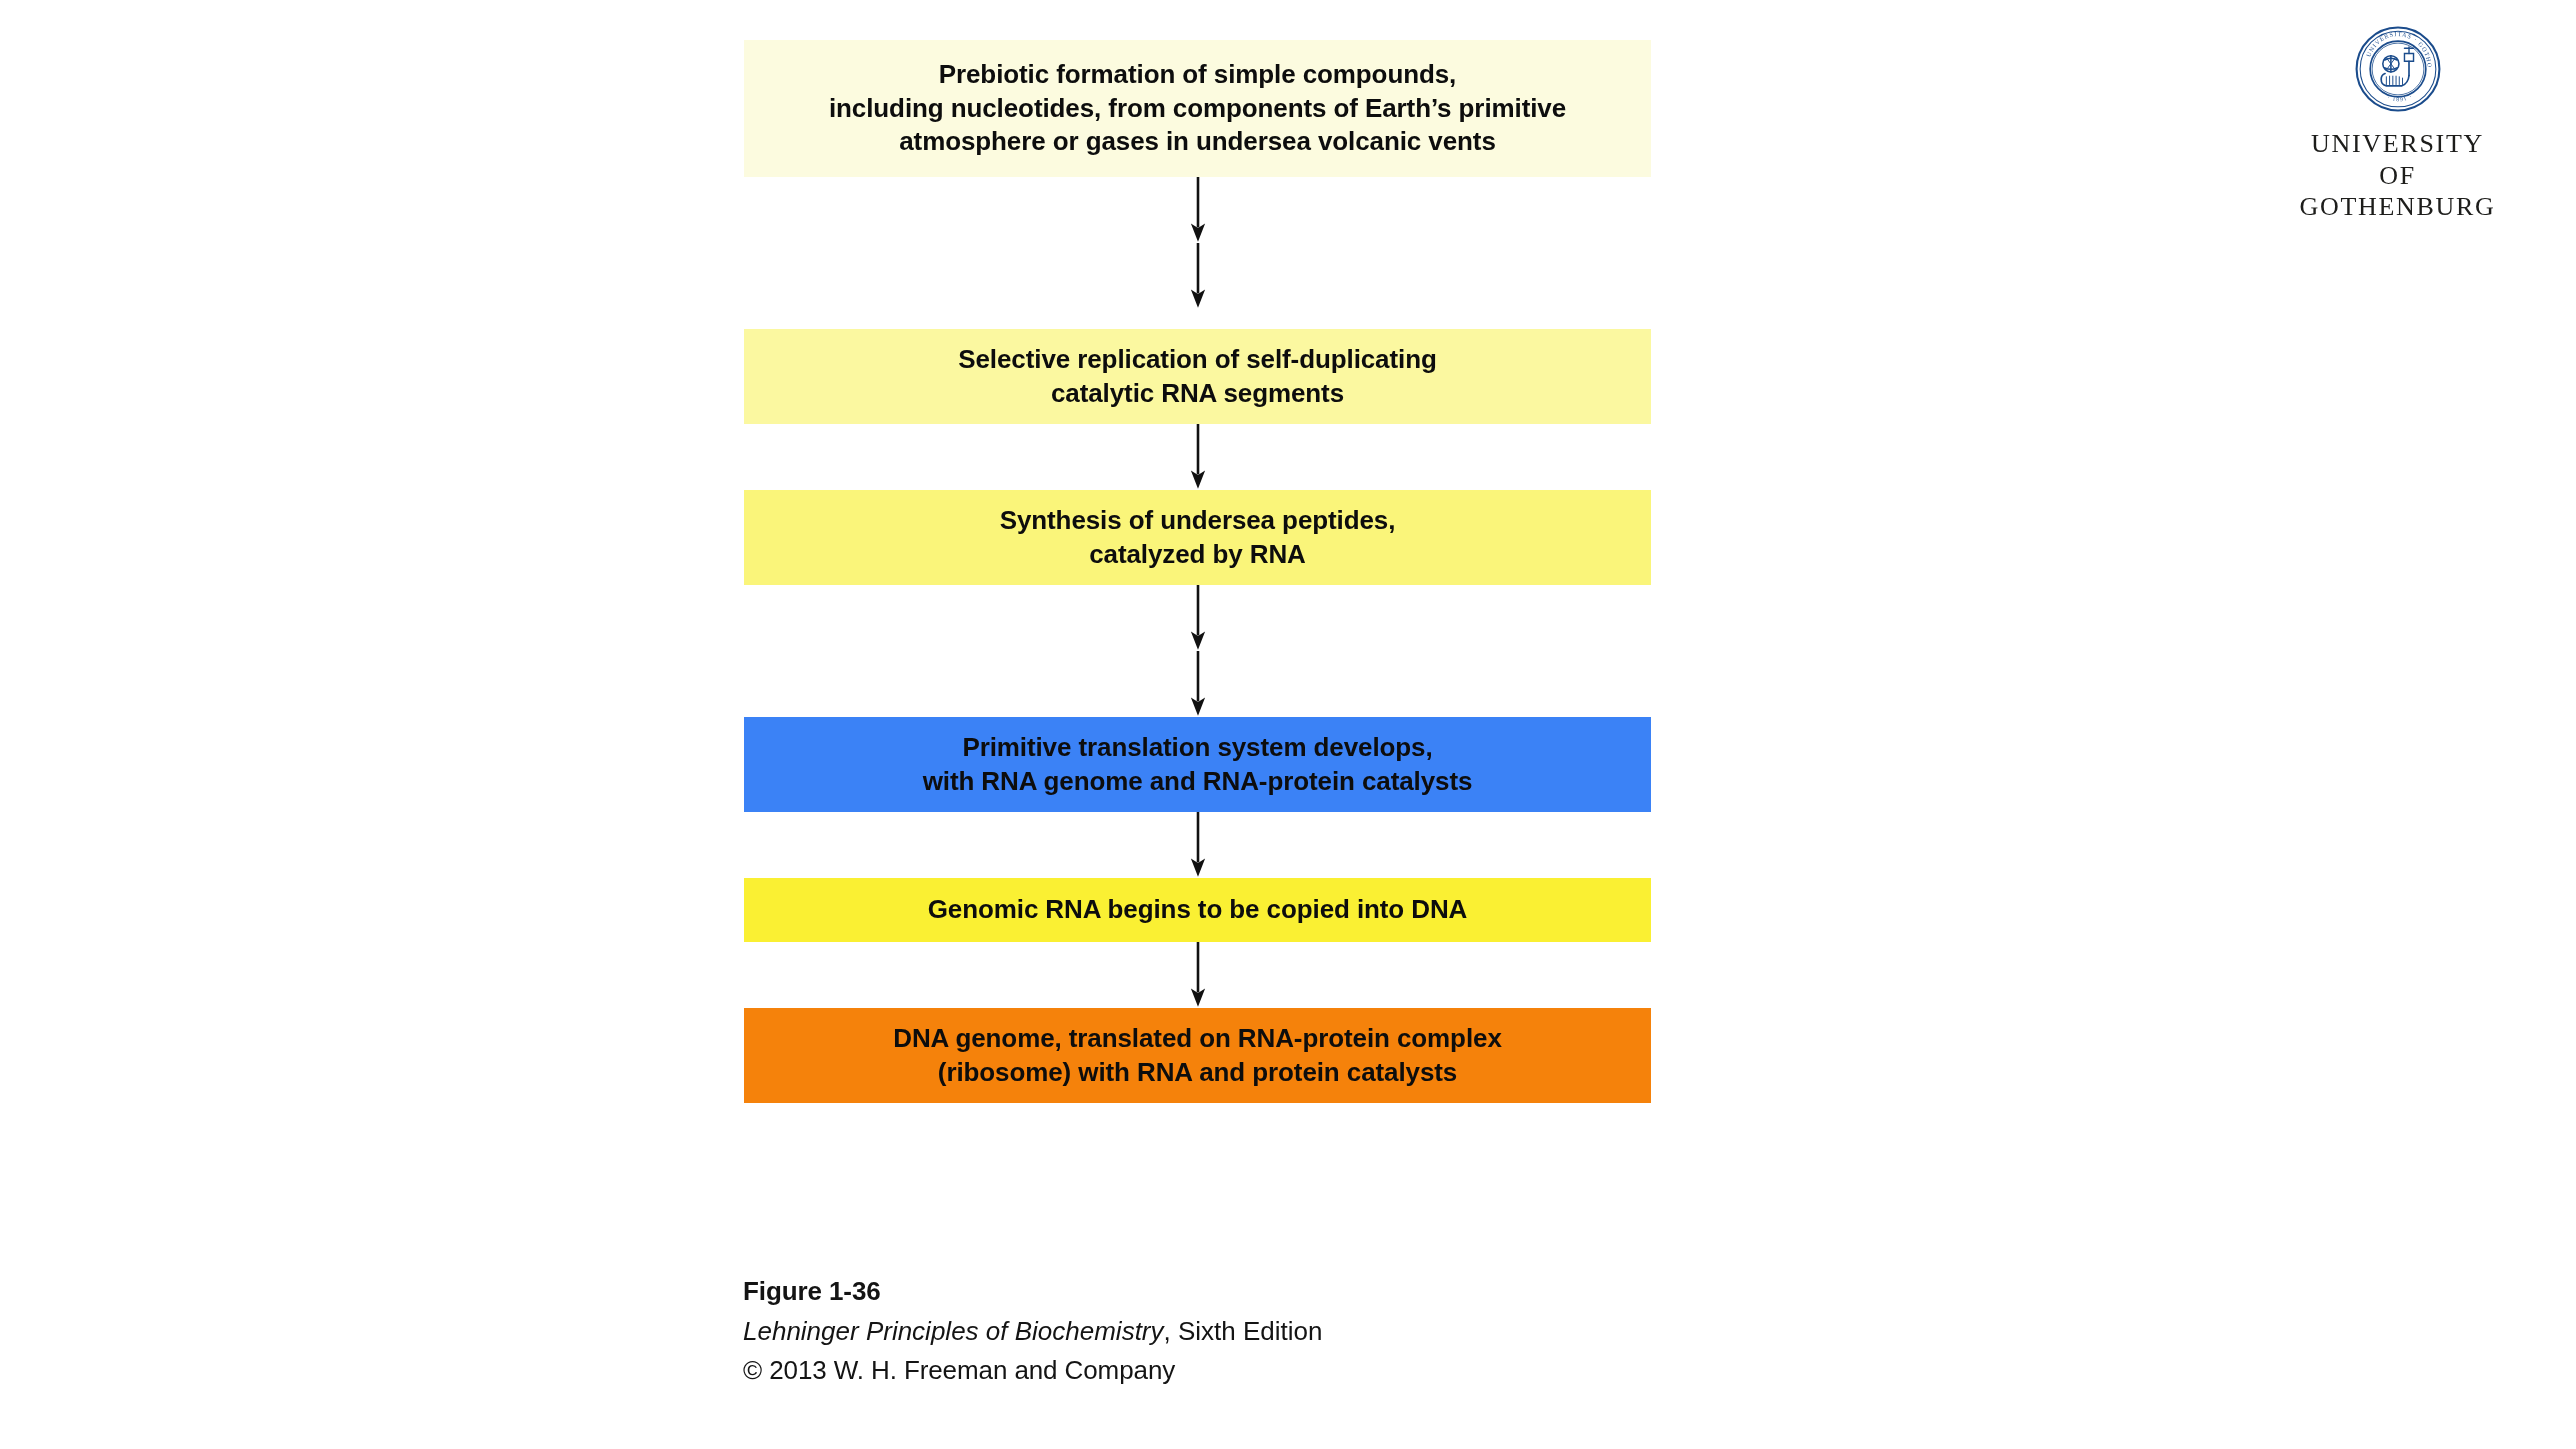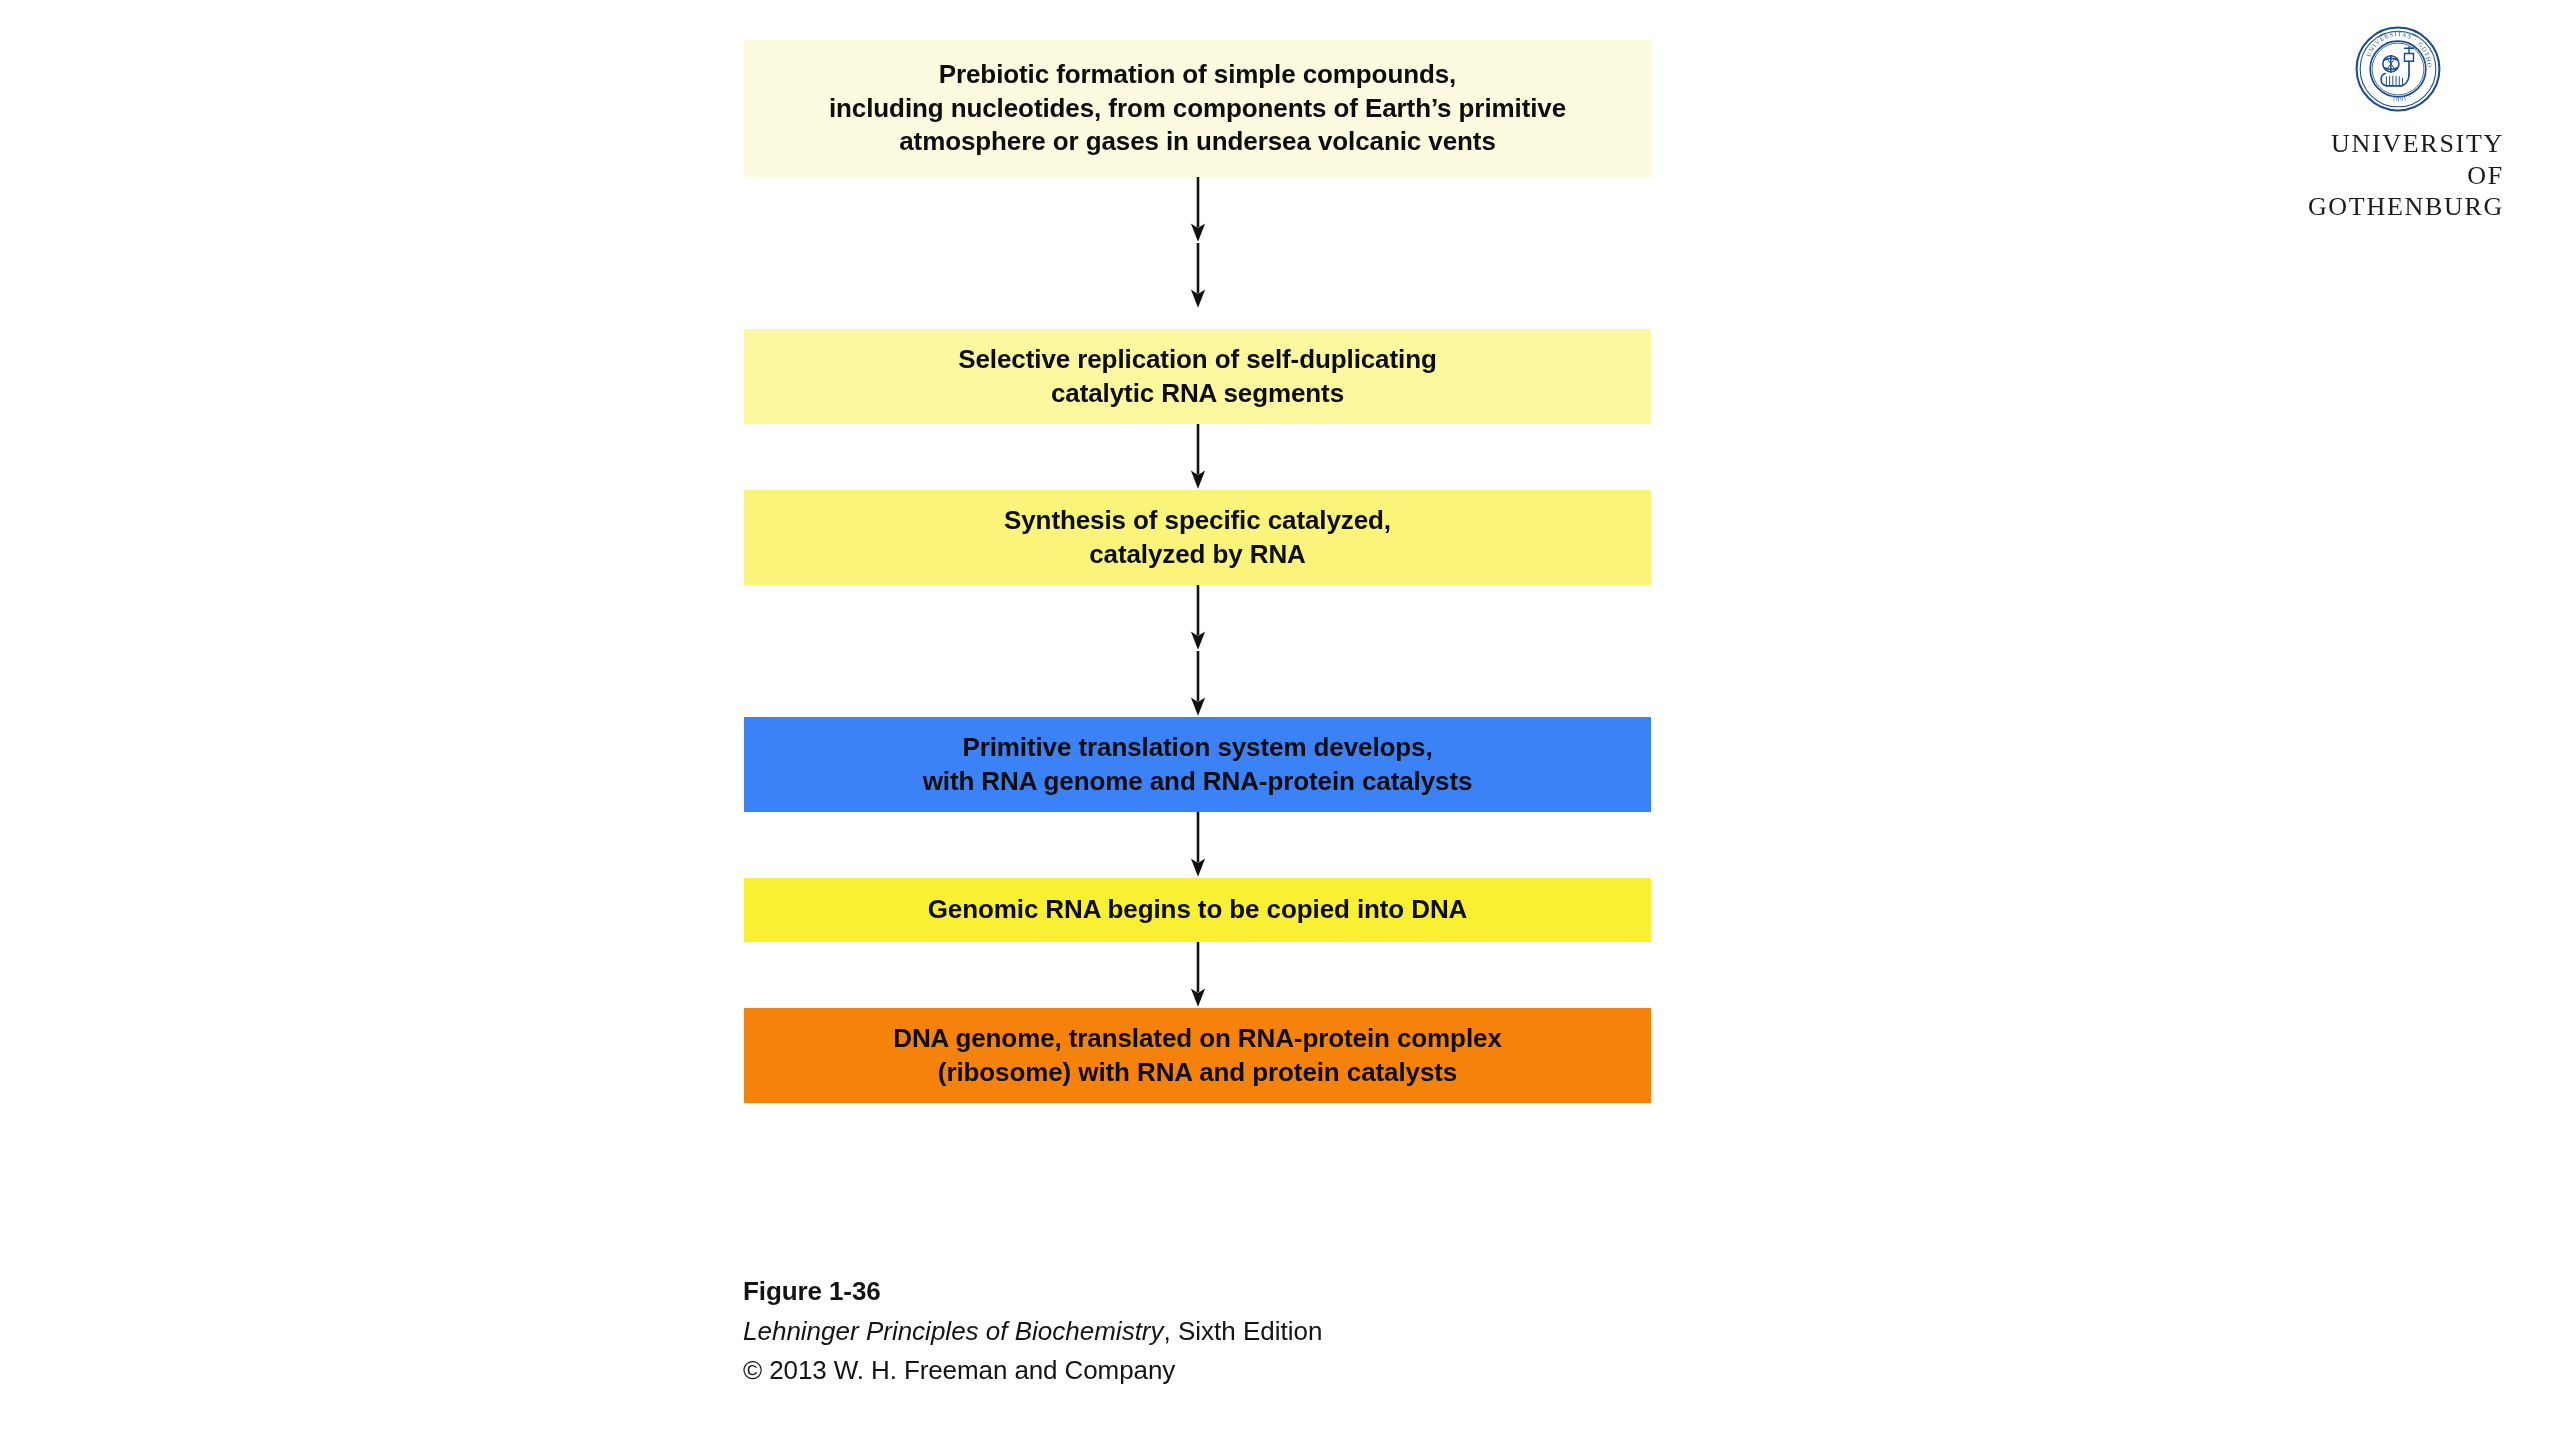--- a/index.html
+++ b/index.html
@@ -26,21 +26,21 @@
     flex-direction: column;
     align-items: center;
   }
   #brand .seal {
     width: 88px;
     height: 88px;
     display: block;
   }
   #brand .brand-text {
     margin-top: 15.5px;
-    text-align: right;
+    text-align: center;
     color: #1d1d1b;
     font-family: "Liberation Serif", serif;
     font-size: 26px;
     letter-spacing: 1.7px;
     line-height: 1.22;
   }
 
   
   #flow {
     position: absolute;
@@ -160,21 +160,21 @@
 catalytic RNA segments</span>
   </div>
   <div class="connector">
     <svg width="26" height="66" viewBox="0 0 40 102">
       <line x1="20" y1="0" x2="20" y2="78" stroke="#111111" stroke-width="4"></line>
       <polygon points="20,100 9,72 20,79 31,72" fill="#111111"></polygon>
     </svg>
   </div>
 
   <div class="step h2" style="background: rgb(250, 245, 122);">
-    <span class="step-text">Synthesis of specific catalyzed,
+    <span class="step-text">Synthesis of undersea peptides,
 catalyzed by RNA</span>
   </div>
   <div class="connector">
     <svg width="26" height="66" viewBox="0 0 40 102">
       <line x1="20" y1="0" x2="20" y2="78" stroke="#111111" stroke-width="4"></line>
       <polygon points="20,100 9,72 20,79 31,72" fill="#111111"></polygon>
     </svg>
   </div>
 
   <div class="connector">

